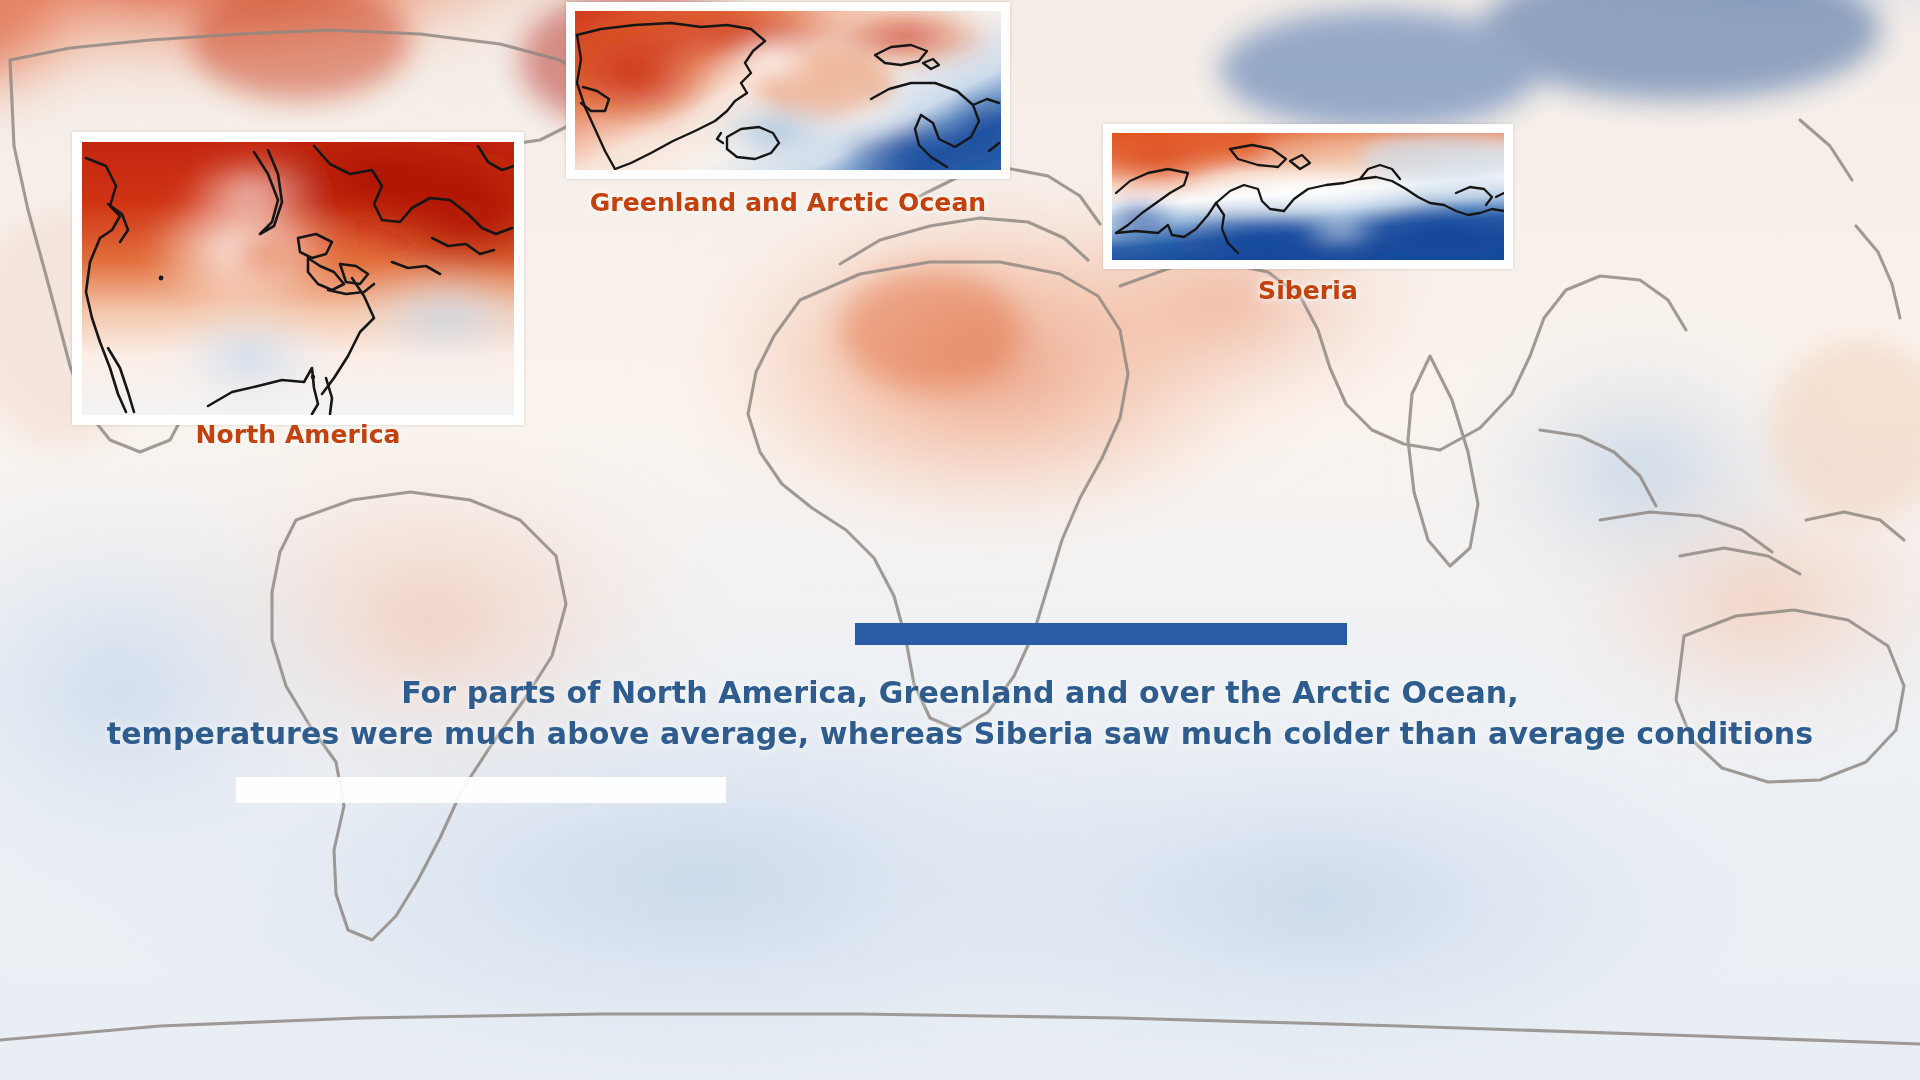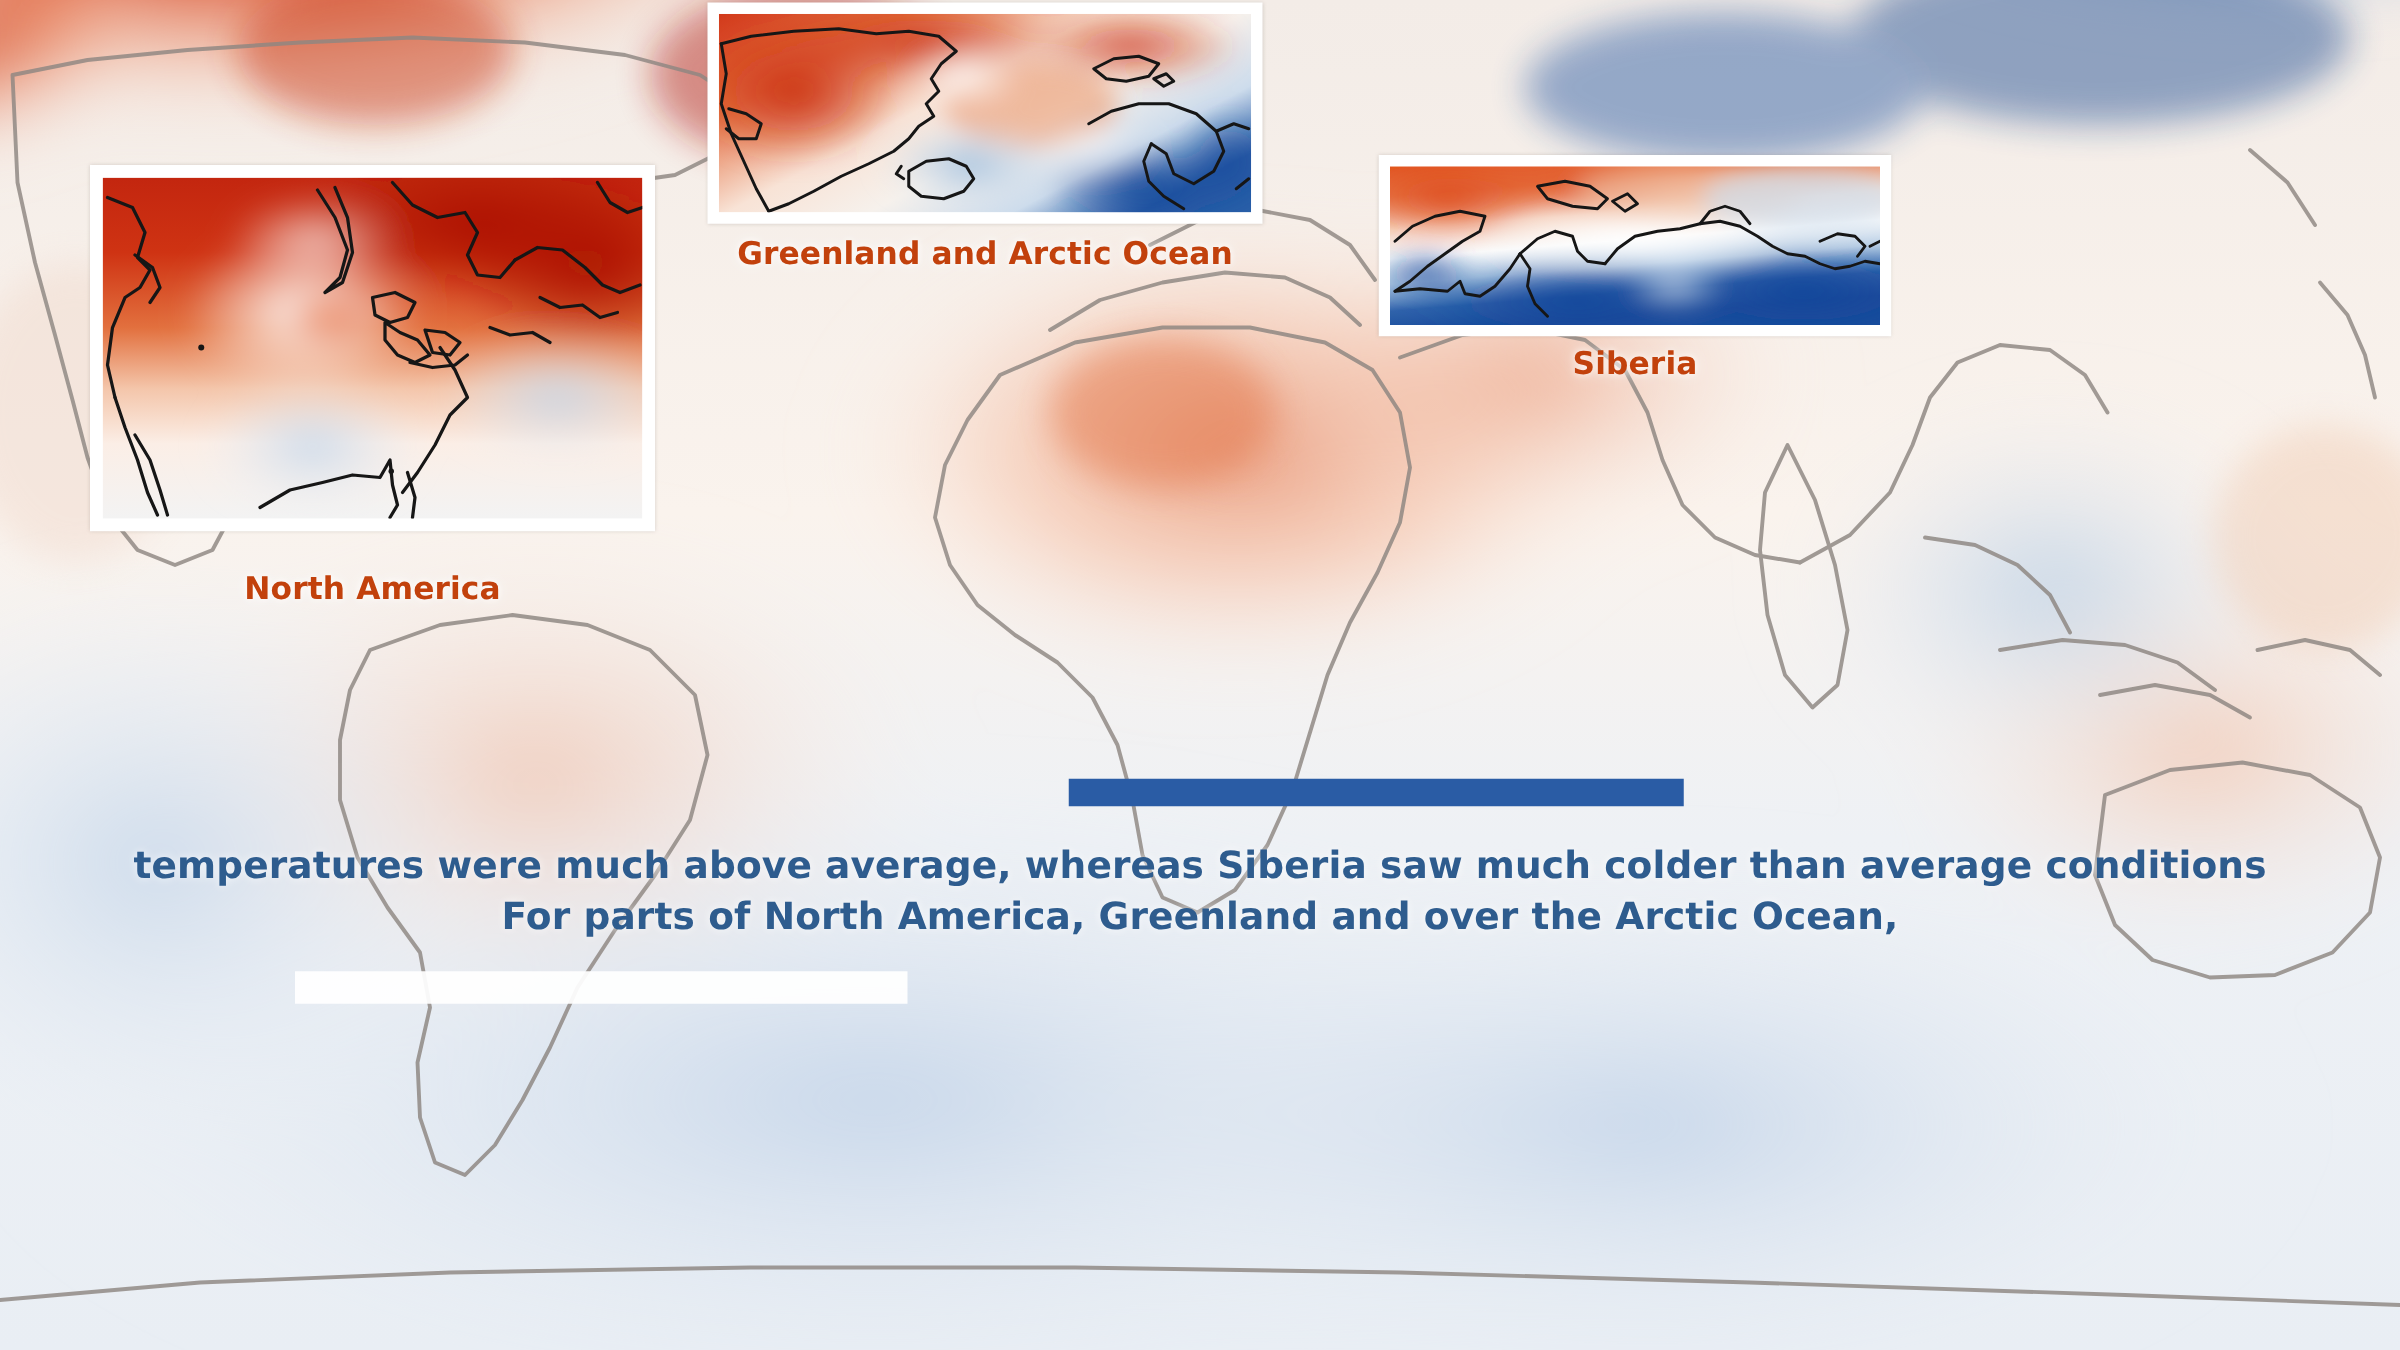--- a/index.html
+++ b/index.html
@@ -40,21 +40,21 @@
   .inset-label{
     position:absolute;
     color:#c2410c;
     font-weight:700;
     font-size:25px;
     letter-spacing:.1px;
     white-space:nowrap;
     text-align:center;
     text-shadow:0 0 6px rgba(255,255,255,.85),0 0 14px rgba(255,255,255,.7);
   }
-  .label-na    {left:72px;  top:456px; width:452px;}
+  .label-na    {left:72px;  top:420px; width:452px;}
   .label-green {left:566px; top:188px; width:444px;}
   .label-sib   {left:1103px;top:276px; width:410px;}
 
   
   .blue-bar{
     position:absolute;left:855px;top:623px;width:492px;height:22px;
     background:#2a5ca5;
   }
   .white-bar{
     position:absolute;left:236px;top:777px;width:490px;height:26px;
@@ -421,17 +421,17 @@
         </g>
       </svg>
     </div>
   </div>
   <div class="inset-label label-sib">Siberia</div>
 
   <div class="blue-bar"></div>
   <div class="white-bar"></div>
 
   <div class="caption">
+    <span class="line">For parts of North America, Greenland and over the Arctic Ocean,</span>
     <span class="line">temperatures were much above average, whereas Siberia saw much colder than average conditions</span>
-    <span class="line">For parts of North America, Greenland and over the Arctic Ocean,</span>
   </div>
 
 </div>
 
 </body></html>

